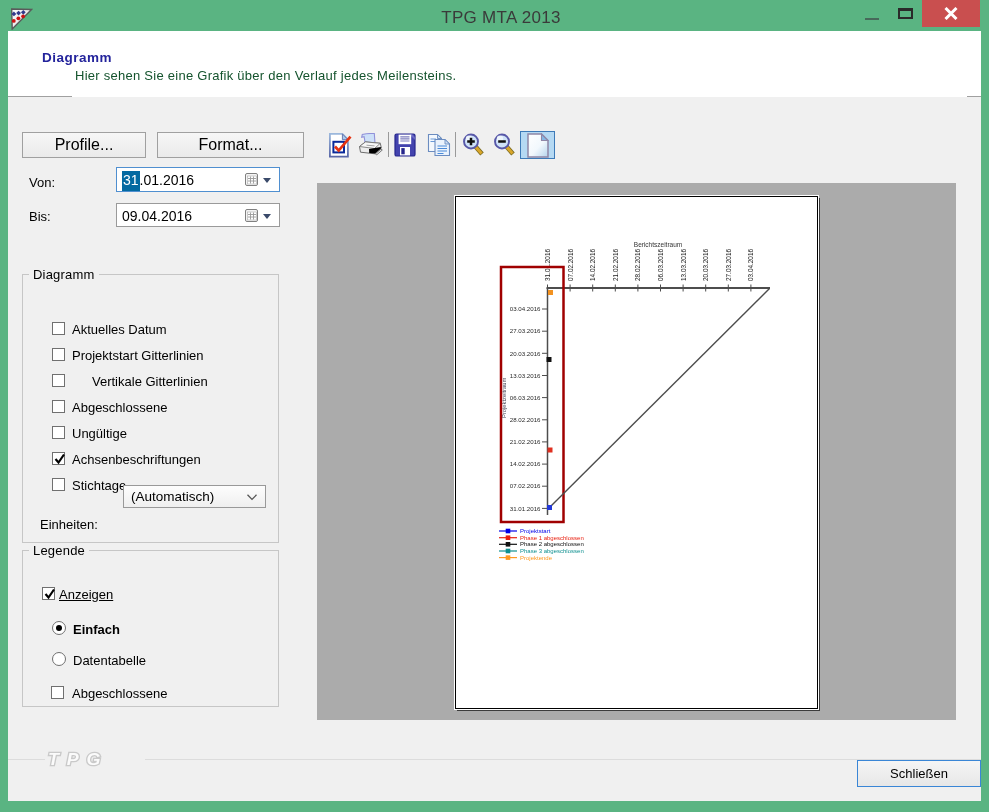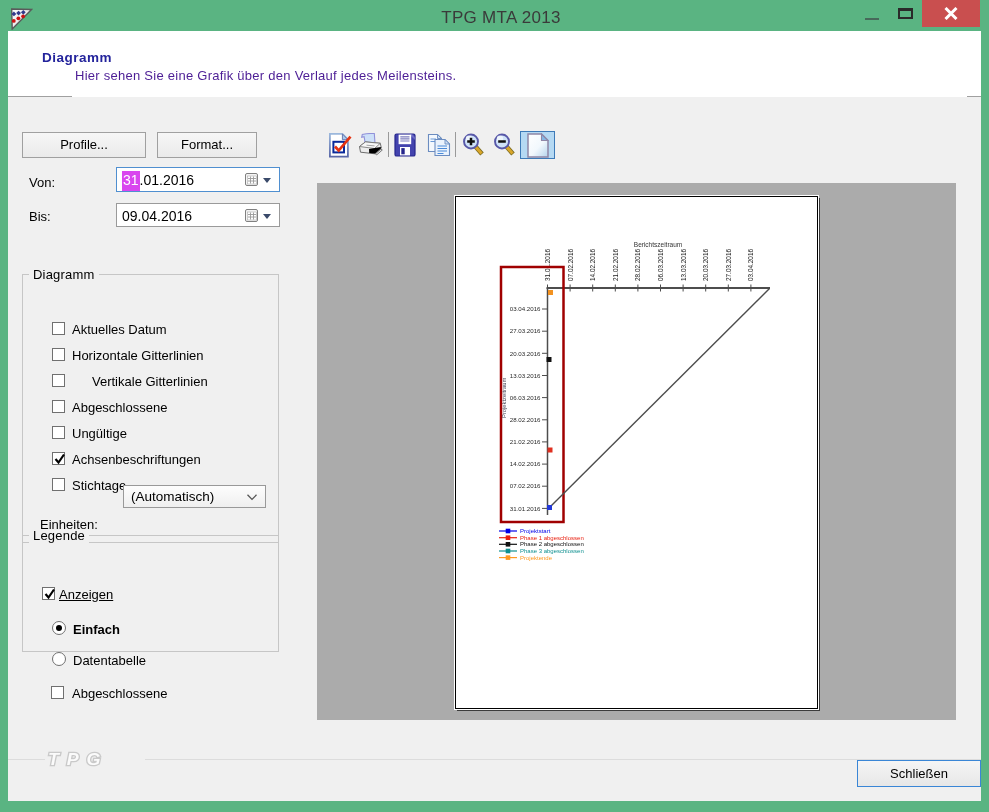--- a/index.html
+++ b/index.html
@@ -8,38 +8,38 @@
 .abs { position:absolute; }
 #titlebar { left:0; top:0; width:989px; height:31px; background:#5ab482; }
 #title { left:0; top:8px; width:989px; text-align:center; font-size:17px; letter-spacing:0.3px; color:#3a3a3a;padding-left:13px; }
 #minbtn { left:865px; top:18px; width:14px; height:2px; background:#47695a; }
 #maxbtn { left:898px; top:8px; width:15px; height:11px; border:2px solid #2a2a2a; border-top-width:3px; }
 #closebtn { left:922px; top:0; width:58px; height:27px; background:#c94f4f; }
 #header { left:8px; top:31px; width:973px; height:66px; background:#ffffff; }
 #hline1 { left:8px; top:96px; width:64px; height:1px; background:#a0a0a0; }
 #hline2 { left:967px; top:96px; width:14px; height:1px; background:#a0a0a0; }
 #htitle { left:42px; top:50px; font-size:13.5px; font-weight:bold; letter-spacing:0.5px; color:#24249c; }
-#hsub { left:75px; top:68px; font-size:13px; letter-spacing:0.26px; color:#4c1d95; }
+#hsub { left:75px; top:68px; font-size:13px; letter-spacing:0.26px; color:#14532d; }
 #bodyarea { left:8px; top:97px; width:973px; height:704px; background:#f0f0f0; }
-.btn { border:1px solid #a0a0a0; background:linear-gradient(#f6f6f6,#eaeaea); font-size:13px; color:#000; text-align:center; }
+.btn { border:1px solid #a0a0a0; background:linear-gradient(#f6f6f6,#eaeaea); font-size:16px; color:#000; text-align:center; }
 #btnprofile { left:22px; top:132px; width:124px; height:26px; line-height:24px; }
-#btnformat { left:157px; top:132px; width:100px; height:26px; line-height:24px; }
+#btnformat { left:157px; top:132px; width:147px; height:26px; line-height:24px; }
 .lbl { font-size:13px; color:#000; }
 #lblvon { left:29px; top:175px;text-align:center; }
 #lblbis { left:29px; top:209px; }
 .datefield { background:#fff; font-size:14px; color:#000; }
 #fldvon { left:116px; top:167px; width:164px; height:25px; border:1px solid #4f8fd0; }
 #fldbis { left:116px; top:203px; width:164px; height:24px; border:1px solid #9a9a9a; }
 .dft { position:absolute; left:5px; top:4px; }
-.sel31 { background:#d946ef; color:#fff; padding:1px 1px 3px 1px; }
+.sel31 { background:#0369a1; color:#fff; padding:1px 1px 3px 1px; }
 .calico { position:absolute; right:20px; top:5px; }
 .drop { position:absolute; right:8px; top:10px; width:0; height:0; border-left:4px solid transparent; border-right:4px solid transparent; border-top:5.5px solid #3a4a6a; }
 .grpbox { border:1px solid #c6c6c6; }
 #grpdiag { left:22px; top:274px; width:257px; height:269px; }
-#grpleg { left:22px; top:535px; width:257px; height:117px; }
+#grpleg { left:22px; top:550px; width:257px; height:157px; }
 .grplbl { position:absolute; top:-8px; left:6px; background:#f0f0f0; padding:0 4px; font-size:13px; letter-spacing:0.2px; color:#000; }
 .cb { width:13px; height:13px; background:#fff; border:1px solid #707070; }
 .rb { width:14px; height:14px; background:#fff; border:1px solid #707070; border-radius:50%; }
 .rbdot { position:absolute; left:3px; top:3px; width:6px; height:6px; background:#000; border-radius:50%; }
 svg.chk { position:absolute; left:0px; top:-1px; }
 #previewarea { left:317px; top:183px; width:639px; height:537px; background:#ababab; }
 #page { left:455px; top:196px; width:363px; height:513px; background:#fff; border:1px solid #000; outline:1px solid #fff; box-shadow:2px 2px 0 0 #3c3c3c; }
 #chartsvg { left:456px; top:197px; }
 #sepbottom { left:8px; top:759px; width:973px; height:1px; background:#dcdcdc; }
 #tpgwrap { left:45px; top:745px; width:100px; height:22px; background:#f0f0f0; }
@@ -104,21 +104,21 @@
 <div class="abs grpbox" id="grpdiag">
     <span class="grplbl">Diagramm</span>
   </div>
 <div class="abs grpbox" id="grpleg">
     <span class="grplbl">Legende</span>
   </div>
 
 <div class="abs cb" style="left:52px; top:322px;"></div>
 <div class="abs lbl" style="left:72px; top:322px;text-align:right;">Aktuelles Datum</div>
 <div class="abs cb" style="left:52px; top:348px;"></div>
-<div class="abs lbl" style="left:72px; top:348px;">Horizontale Gitterlinien</div>
+<div class="abs lbl" style="left:72px; top:348px;">Projektstart Gitterlinien</div>
 <div class="abs cb" style="left:52px; top:374px;"></div>
 <div class="abs lbl" style="left:72px; top:374px;margin-left:20px;">Vertikale Gitterlinien</div>
 <div class="abs cb" style="left:52px; top:400px;"></div>
 <div class="abs lbl" style="left:72px; top:400px;">Abgeschlossene</div>
 <div class="abs cb" style="left:52px; top:426px;"></div>
 <div class="abs lbl" style="left:72px; top:426px;">Ungültige</div>
 <div class="abs cb" style="left:52px; top:452px;">
     <svg class="chk" width="14" height="14" viewBox="0 0 14 14">
       <path d="M2.5 7 L5.5 10.5 L11 2.5" fill="none" stroke="#000" stroke-width="2.2"></path>
     </svg>

